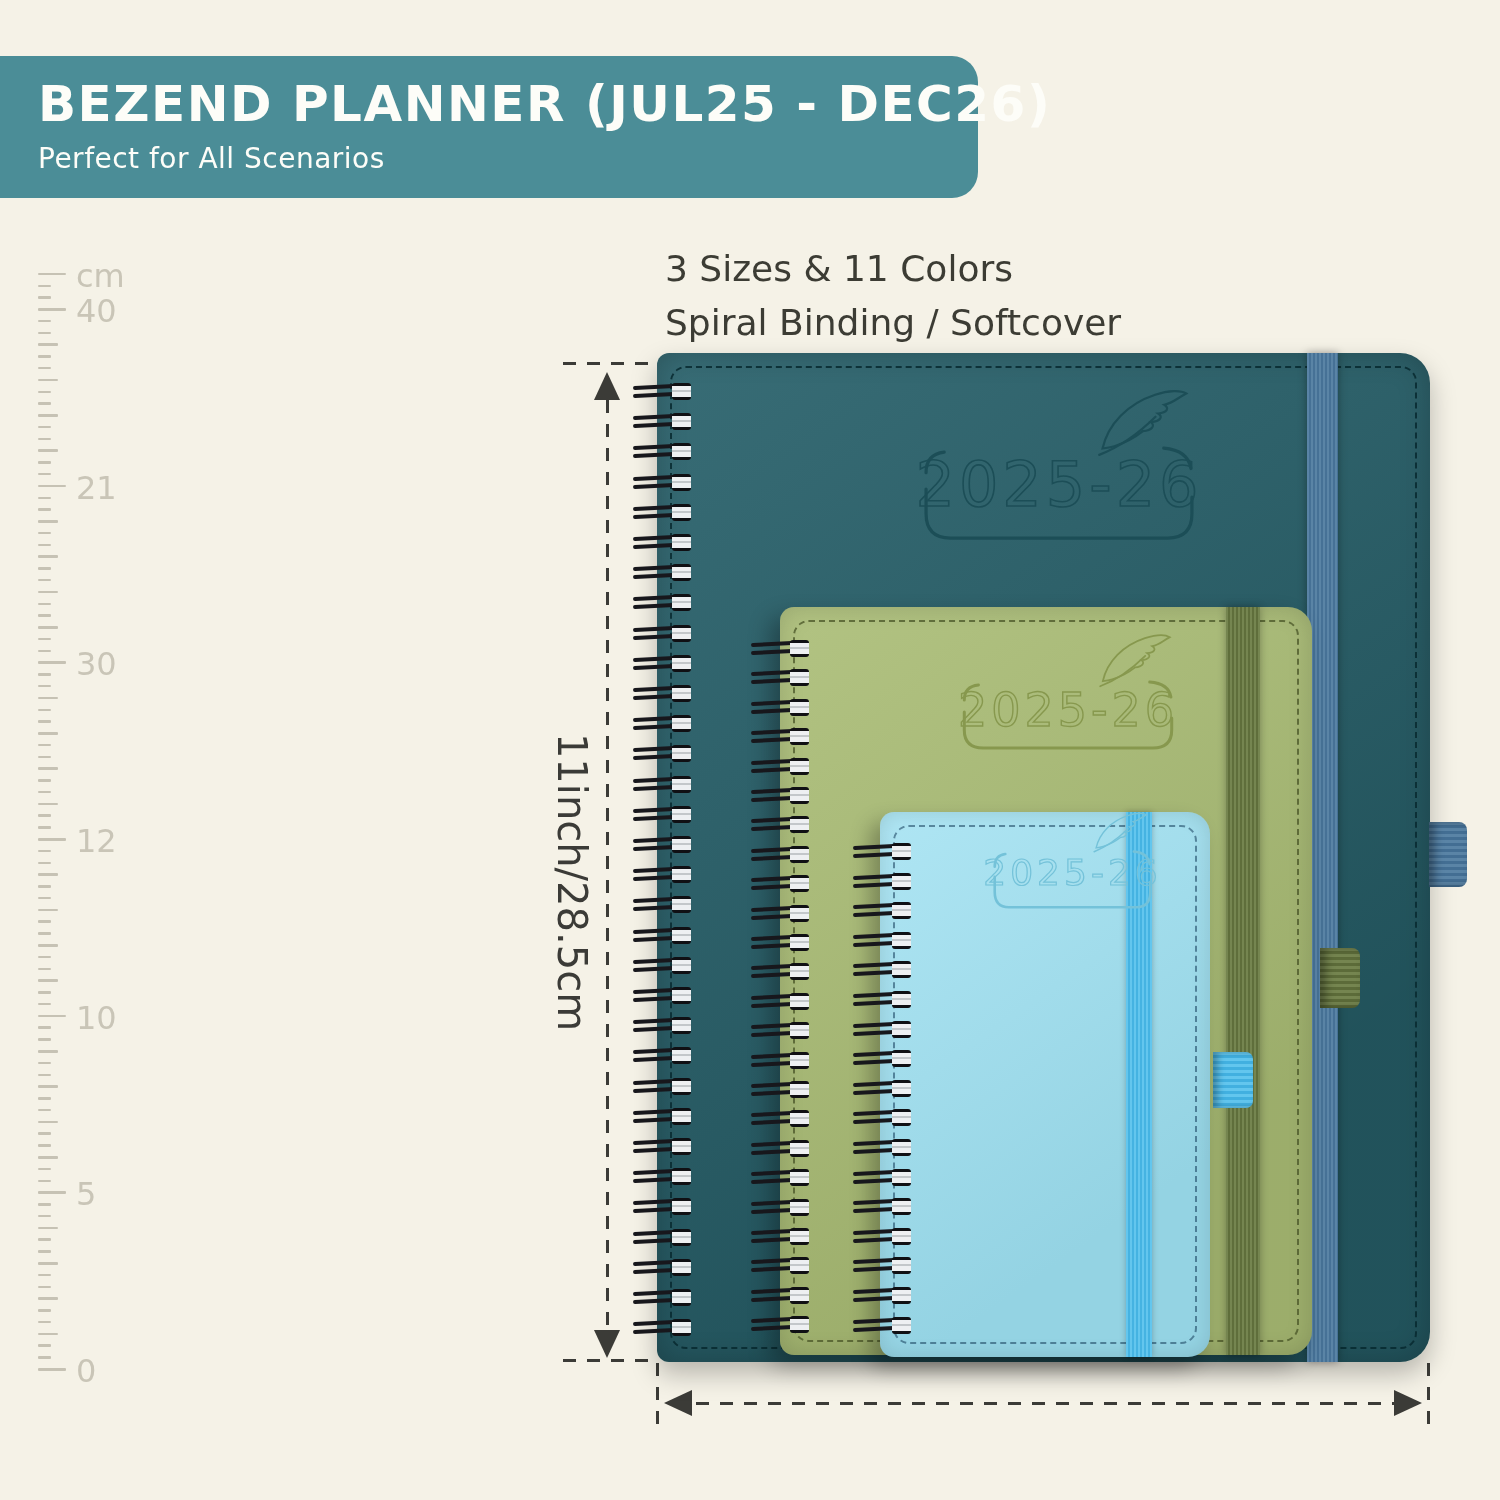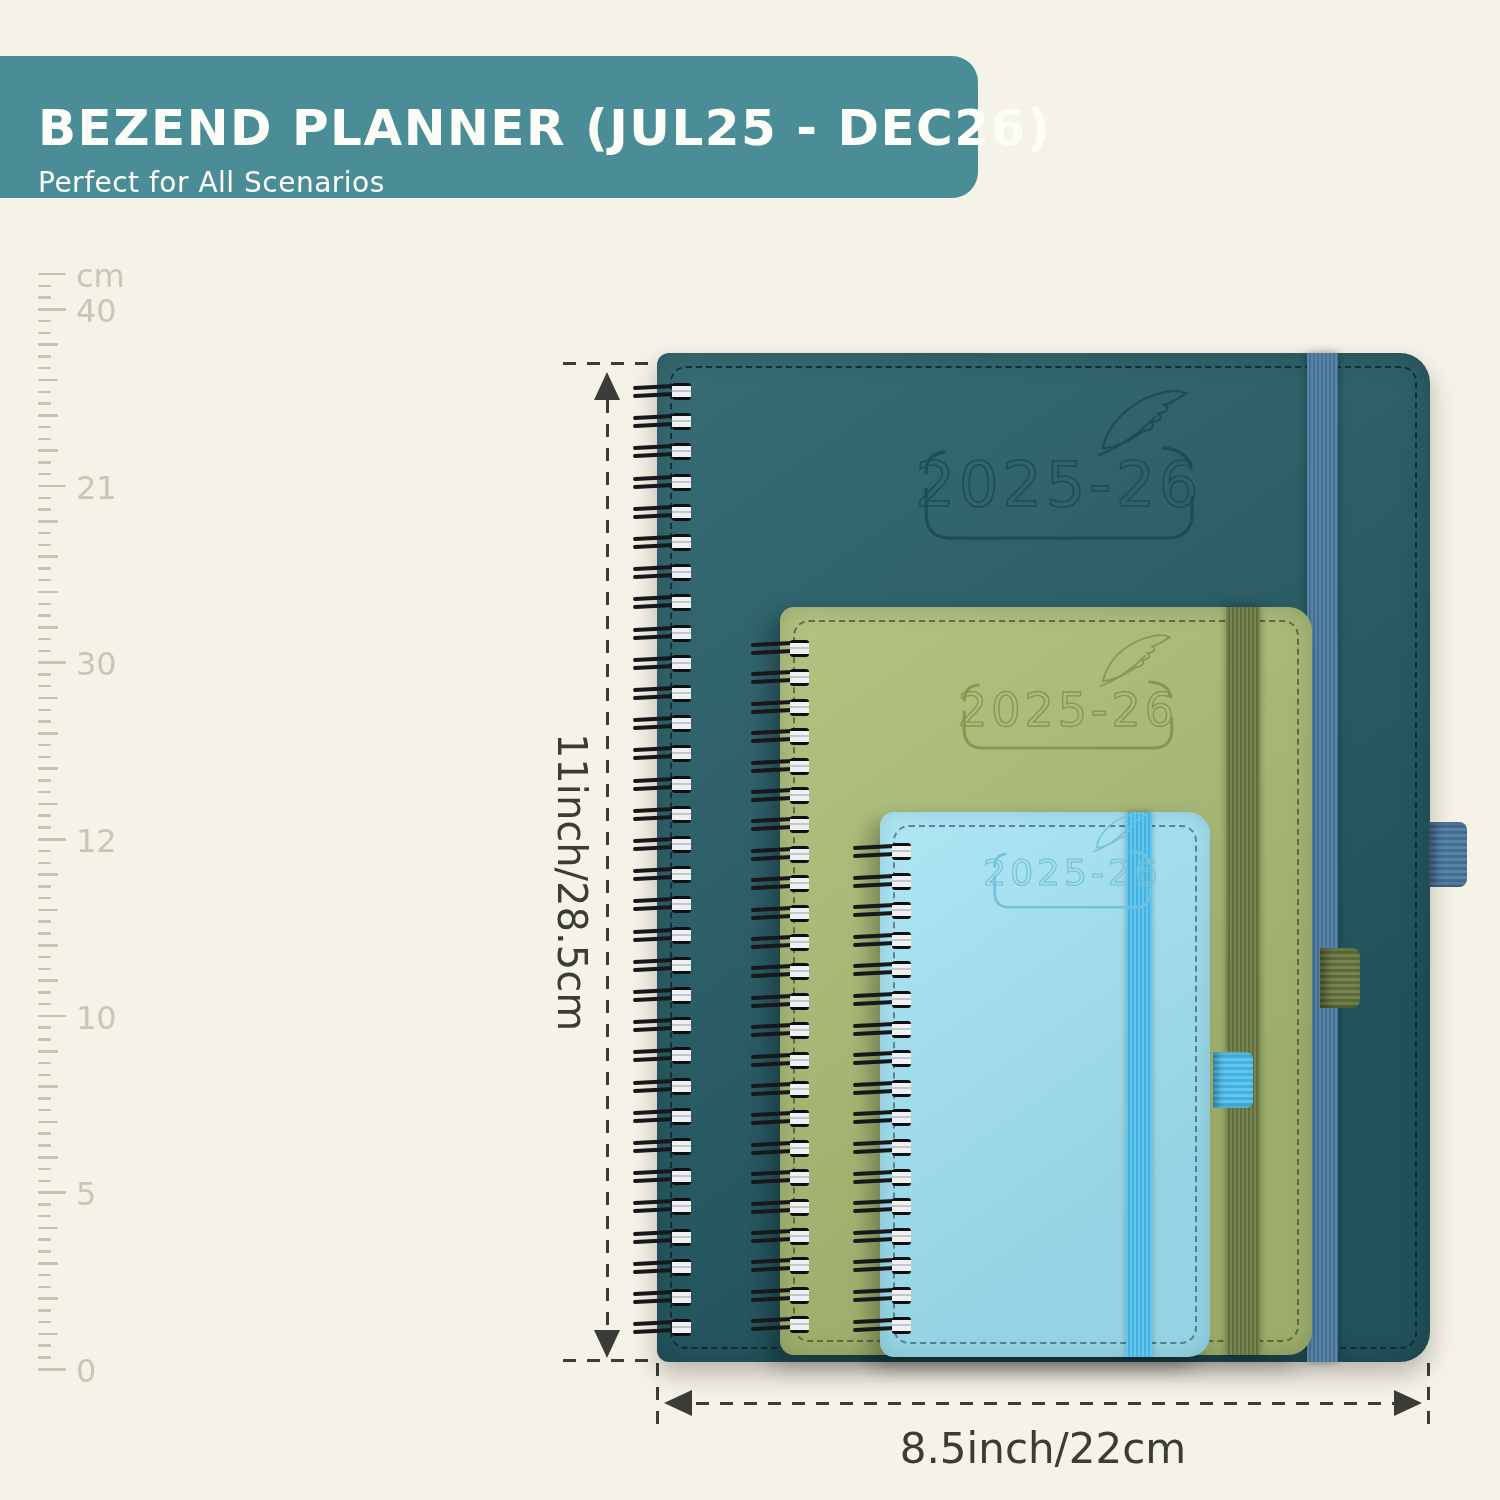--- a/index.html
+++ b/index.html
@@ -11,21 +11,21 @@
     font-family:"DejaVu Sans",sans-serif;
   }
   
   .banner{
     position:absolute;left:0;top:56px;width:978px;height:142px;
     background:#4b8d97;border-radius:0 26px 26px 0;
     padding:20px 0 0 38px;box-sizing:border-box;z-index:5;
   }
   .banner-title{
     color:#fdfdf8;font-size:50px;font-weight:700;letter-spacing:1.5px;
-    line-height:1.15;white-space:nowrap;margin-top:24px;
+    line-height:1.15;white-space:nowrap;
   }
   .banner-sub{
     color:#fdfdf8;font-size:28px;font-weight:500;margin-top:8px;letter-spacing:.5px;
   }
   
   .features{
     position:absolute;left:665px;top:242px;z-index:5;
     color:#3c3c34;font-size:36px;font-weight:500;line-height:1.5;white-space:nowrap;
   }
   
@@ -158,20 +158,24 @@
 </head>
 <body>
 
 <div class="stage" style="background: rgb(245, 242, 231);">
 
   <div class="banner" style="background: rgb(75, 141, 151);">
     <div class="banner-title">BEZEND PLANNER (JUL25 - DEC26)</div>
     <div class="banner-sub">Perfect for All Scenarios</div>
   </div>
 
+  <div class="features">
+    <div>3 Sizes &amp; 11 Colors</div>
+    <div>Spiral Binding / Softcover</div>
+  </div>
 
   <div id="ruler">
       <div class="tick" style="left: 38px; top: 1368px; width: 28px;"></div>
       <div class="tick" style="left: 38px; top: 1356.22px; width: 13px;"></div>
       <div class="tick" style="left: 38px; top: 1344.45px; width: 13px;"></div>
       <div class="rlabel" style="left: 76px; top: 1355px;">0</div>
       <div class="tick" style="left: 38px; top: 1332.67px; width: 20px;"></div>
       <div class="tick" style="left: 38px; top: 1320.89px; width: 13px;"></div>
       <div class="tick" style="left: 38px; top: 1309.12px; width: 13px;"></div>
       <div class="tick" style="left: 38px; top: 1297.34px; width: 20px;"></div>
@@ -277,21 +281,20 @@
   <div class="dash-v" style="left:606px;top:376px;height:982px"></div>
   <div class="arr up" style="left:594px;top:372px"></div>
   <div class="arr down" style="left:594px;top:1330px"></div>
   <div class="dim-v-label dimc">11inch/28.5cm</div>
 
   <div class="dash-v" style="left:656px;top:1363px;height:68px"></div>
   <div class="dash-v" style="left:1427px;top:1363px;height:68px"></div>
   <div class="dash-h" style="left:672px;top:1402px;width:746px"></div>
   <div class="arr left" style="left:664px;top:1390px"></div>
   <div class="arr right" style="left:1394px;top:1390px"></div>
-  <div class="dim-h-label dimc">8.5inch/22cm</div>
 
   <div class="p-large" style="--cover1: #27606a; --logo: #1c4e57;">
     <div class="cover">
       <div class="stitch"></div>
     </div>
     <div class="band"></div>
     <div class="loop"></div>
     <div class="logo">
       <svg class="feather" viewBox="0 0 100 60" fill="none">
         <path d="M6,52 C14,28 36,10 64,4 C78,1 90,2 95,6 C85,10 81,14 72,15 C77,19 74,23 65,23 C70,27 66,31 57,31 C61,35 57,39 48,39 C40,44 28,49 18,51 C13,52 9,52 6,52 Z" stroke="var(--logo)" stroke-width="2.2"></path>

